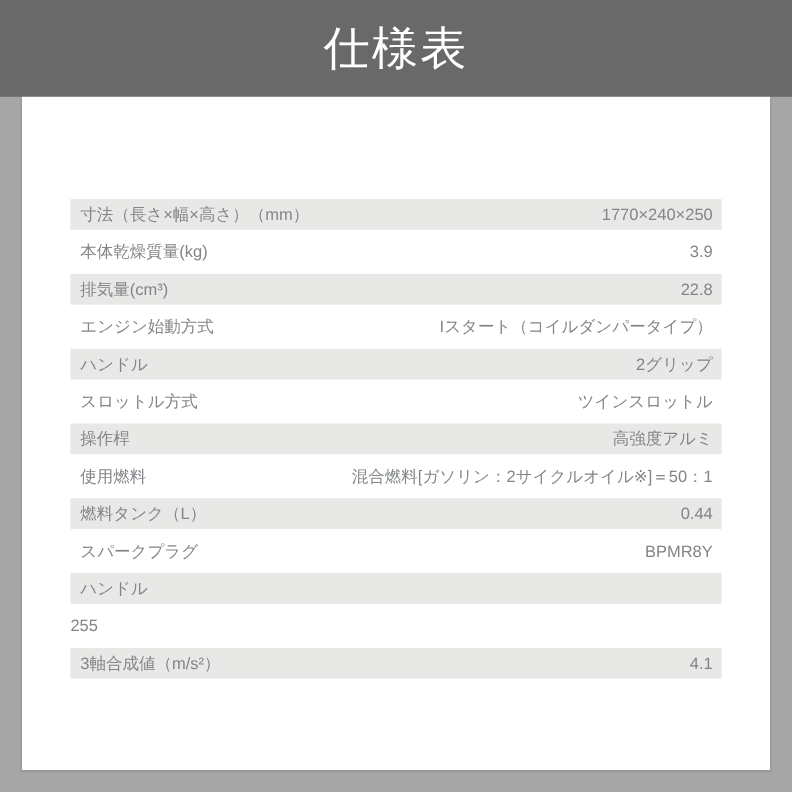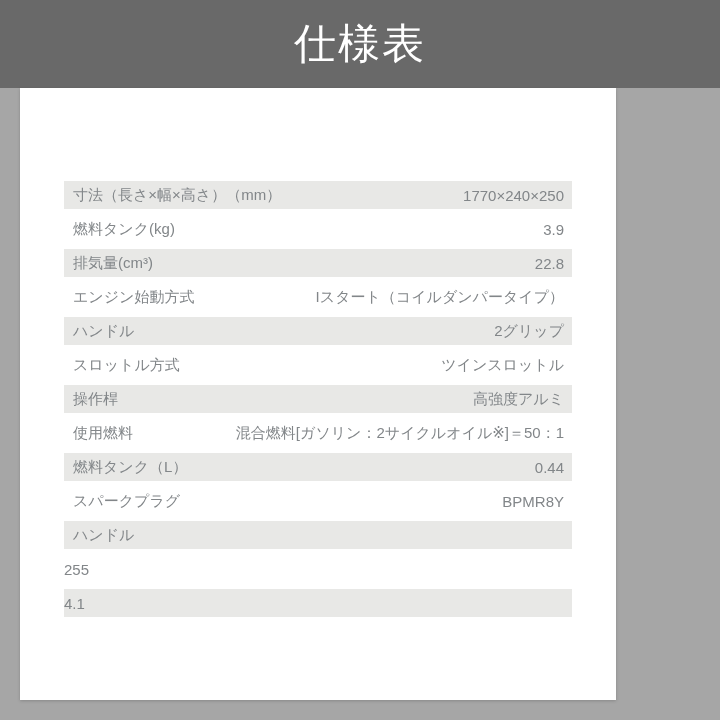--- a/index.html
+++ b/index.html
@@ -20,21 +20,21 @@
   }
   .header-title {
     color: var(--title-text, #ffffff);
     font-size: 42px;
     font-weight: 400;
     letter-spacing: 2px;
     line-height: 1;
   }
   .card {
     margin: 0 20px;
-    width: 596px;
+    width: 680px;
     height: 612px;
     background: var(--card-bg, #ffffff);
     box-shadow: 0 1px 3px rgba(0,0,0,0.18);
     padding: 93px 44px 0 44px;
   }
   .spec-table {
     width: 100%;
   }
   .spec-row {
     display: flex;
@@ -66,21 +66,21 @@
   <div class="header-title">仕様表</div>
 </div>
 
 <div class="card">
   <div class="spec-table">
       <div class="spec-row alt">
         <span class="spec-label">寸法（長さ×幅×高さ）（mm）</span>
         <span class="spec-value">1770×240×250</span>
       </div>
       <div class="spec-row">
-        <span class="spec-label">燃料タンク(kg)</span>
+        <span class="spec-label">本体乾燥質量(kg)</span>
         <span class="spec-value">3.9</span>
       </div>
       <div class="spec-row alt">
         <span class="spec-label">排気量(cm³)</span>
         <span class="spec-value">22.8</span>
       </div>
       <div class="spec-row">
         <span class="spec-label">エンジン始動方式</span>
         <span class="spec-value">Iスタート（コイルダンパータイプ）</span>
       </div>
@@ -108,16 +108,17 @@
         <span class="spec-label">スパークプラグ</span>
         <span class="spec-value">BPMR8Y</span>
       </div>
       <div class="spec-row alt">
         <span class="spec-label">ハンドル</span>
       </div>
       <div class="spec-row">
         <span class="spec-value">255</span>
       </div>
       <div class="spec-row alt">
+        <span class="spec-label">3軸合成値（m/s²）</span>
         <span class="spec-value">4.1</span>
       </div>
     </div>
 </div>
 
 </body></html>

